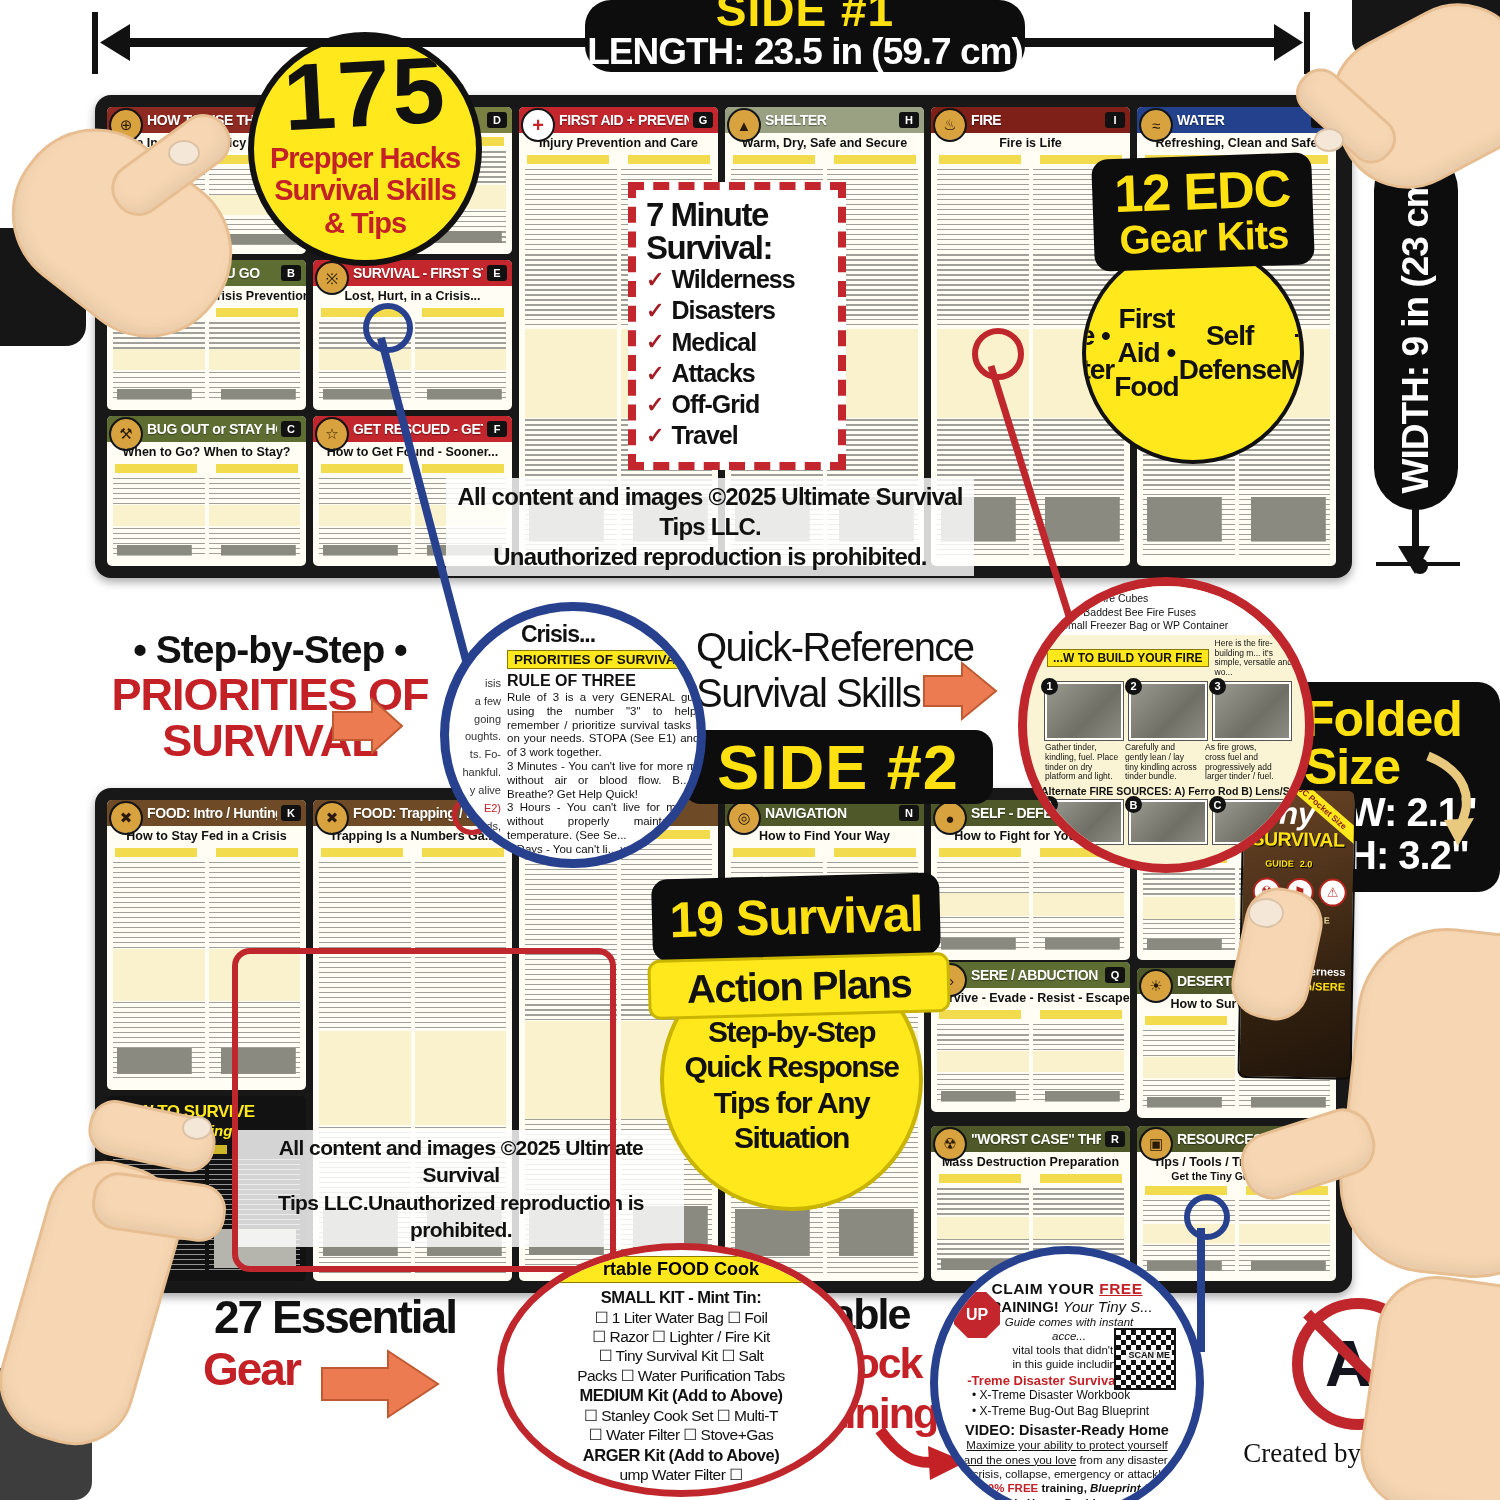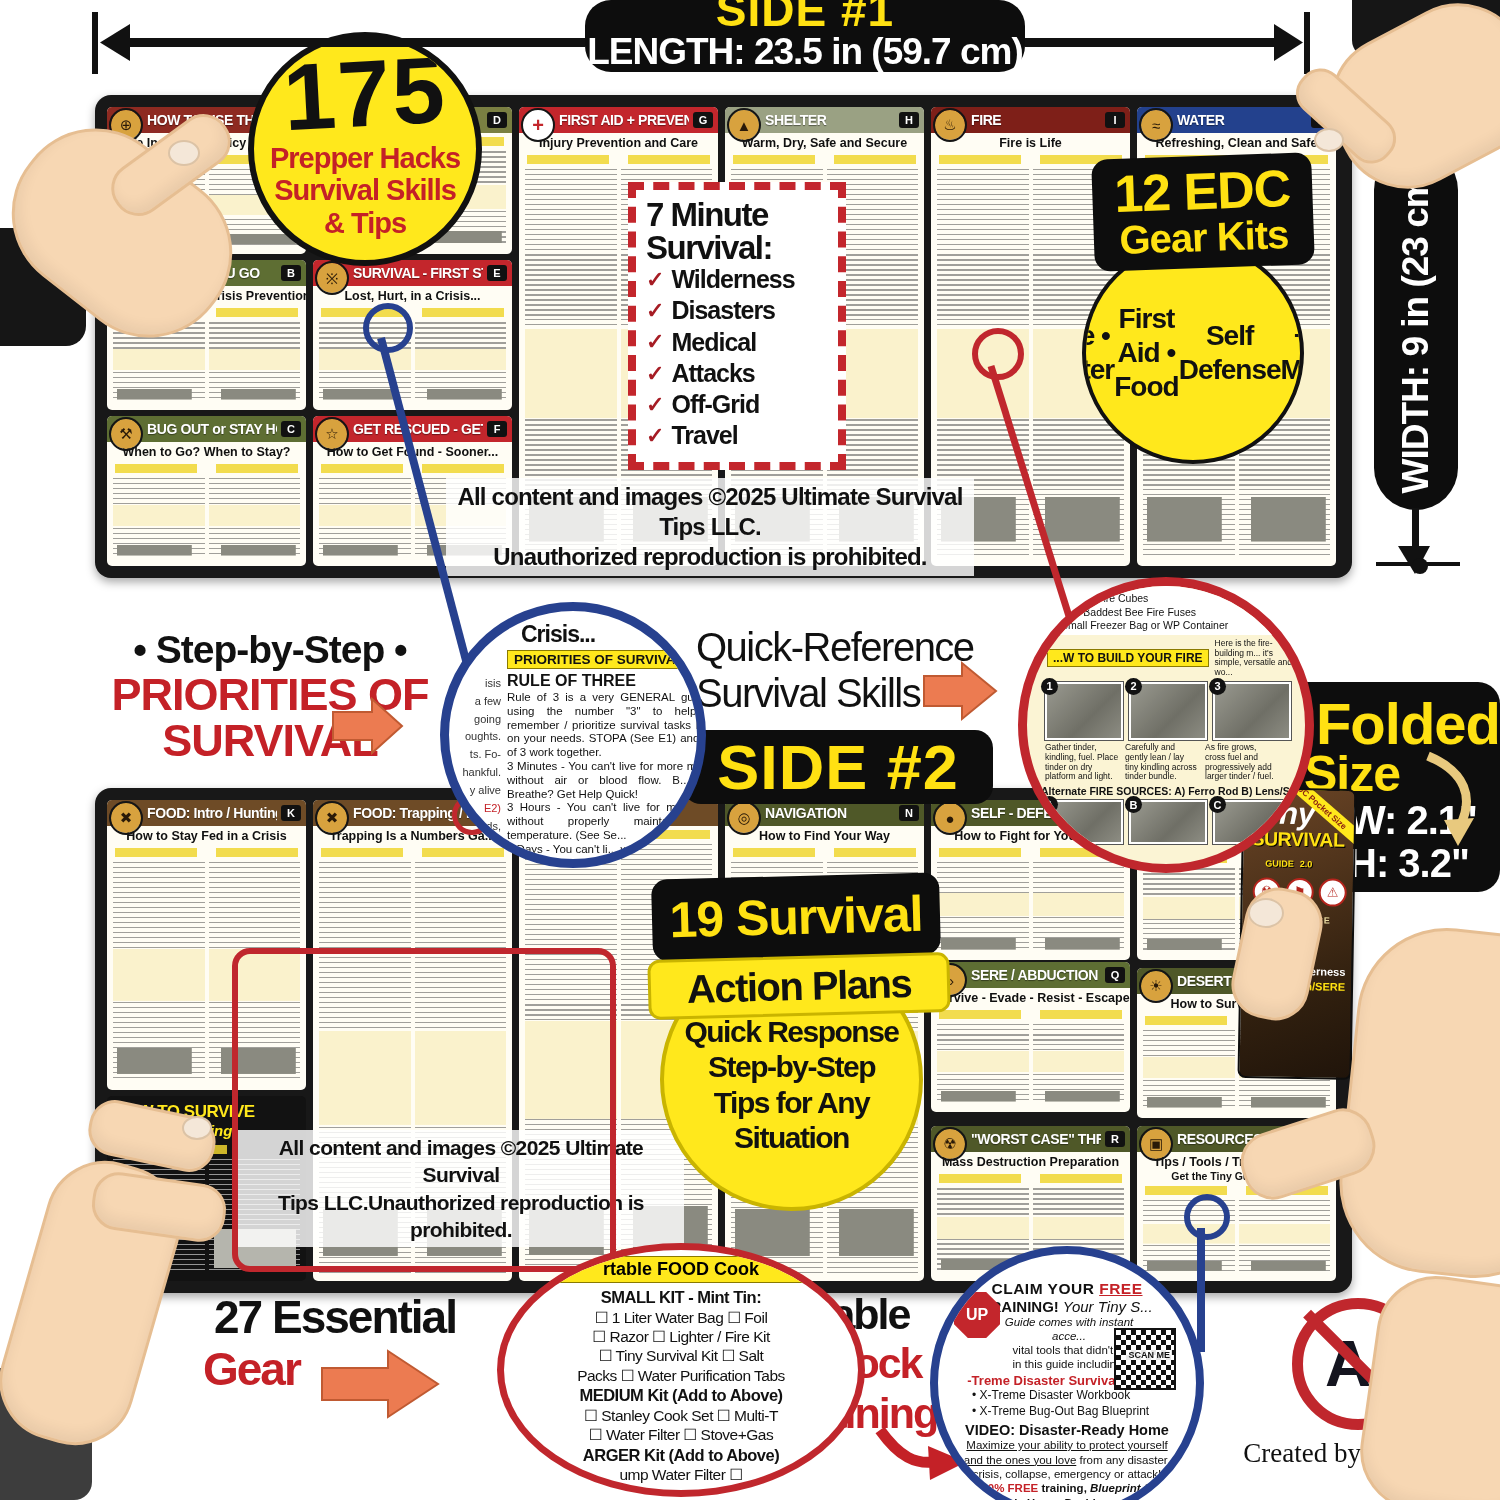--- a/index.html
+++ b/index.html
@@ -97,21 +97,21 @@
   #fz .caps{display:flex;gap:6px;padding:3px 10px 0 18px;font-size:8.5px;line-height:1.15;}
   #fz .caps div{width:74px;}
   #fz .alt{font-size:10.5px;font-weight:700;padding:3px 8px 0 14px;white-space:nowrap;}
   #fz-ring{left:972px;top:328px;width:40px;height:40px;border:6px solid #C0272D;background:transparent;z-index:25;}
 
   #side2{position:absolute;left:683px;top:730px;width:310px;height:74px;background:#0d0d0d;border-radius:18px;z-index:21;
     display:flex;align-items:center;justify-content:center;}
   #side2 .t{color:#FFE112;font-size:63px;font-weight:700;letter-spacing:1px;}
 
   #folded{position:absolute;left:1278px;top:682px;width:222px;height:210px;background:#0d0d0d;border-radius:22px;z-index:22;color:#fff;}
-  #folded .f1{color:#FFE112;font-size:58px;font-weight:700;line-height:.95;margin:14px 0 0 26px;letter-spacing:-1px;text-align:right;}
+  #folded .f1{color:#FFE112;font-size:50px;font-weight:700;line-height:.95;margin:14px 0 0 26px;letter-spacing:-1px;}
   #folded .f2{color:#FFE112;font-size:50px;font-weight:700;line-height:.95;margin:0 0 0 26px;letter-spacing:-1px;}
   #folded .wh{font-size:40px;font-weight:700;margin-left:70px;line-height:1.08;letter-spacing:-1px;}
 
   #card{position:absolute;left:1240px;top:788px;width:110px;height:287px;background:linear-gradient(160deg,#6b4526,#31200f 70%,#20140a);
     border:2px solid #0d0d0d;border-radius:8px;z-index:23;overflow:hidden;transform:rotate(1deg);color:#fff;}
   #card .rib{position:absolute;right:-30px;top:8px;background:#FFE81C;color:#8a1d12;font-weight:700;font-size:8.5px;transform:rotate(40deg);
     padding:2px 30px;white-space:nowrap;}
   #card .t1{font-size:31px;font-weight:700;font-style:italic;margin:10px 0 0 8px;line-height:.9;}
   #card .t2{color:#FFE112;font-size:19.5px;font-weight:700;margin-left:8px;letter-spacing:-.5px;text-shadow:1px 1px 0 #000;}
   #card .t3{color:#FFE112;font-size:18px;font-weight:700;margin-left:22px;letter-spacing:1px;text-shadow:1px 1px 0 #000;}
@@ -595,22 +595,22 @@
     <div class="hw">
       <div>... INSURANCE</div>
       <div>IN YOUR</div>
       <div>...?</div>
     </div>
     <div class="bw"><span>Wilderness</span><br><span class="y">rban/SERE</span></div>
   </div>
 
   <div class="circle" id="plans-circle">
     <div class="pad"></div>
+    <div class="l">Step-by-Step</div>
     <div class="l">Quick Response</div>
-    <div class="l">Step-by-Step</div>
     <div class="l">Tips for Any</div>
     <div class="l">Situation</div>
   </div>
   <div id="plans-rect">
     <div class="t">19 Survival</div>
   </div>
   <div id="plans-strip">
     <div class="t">Action Plans</div>
   </div>
 

